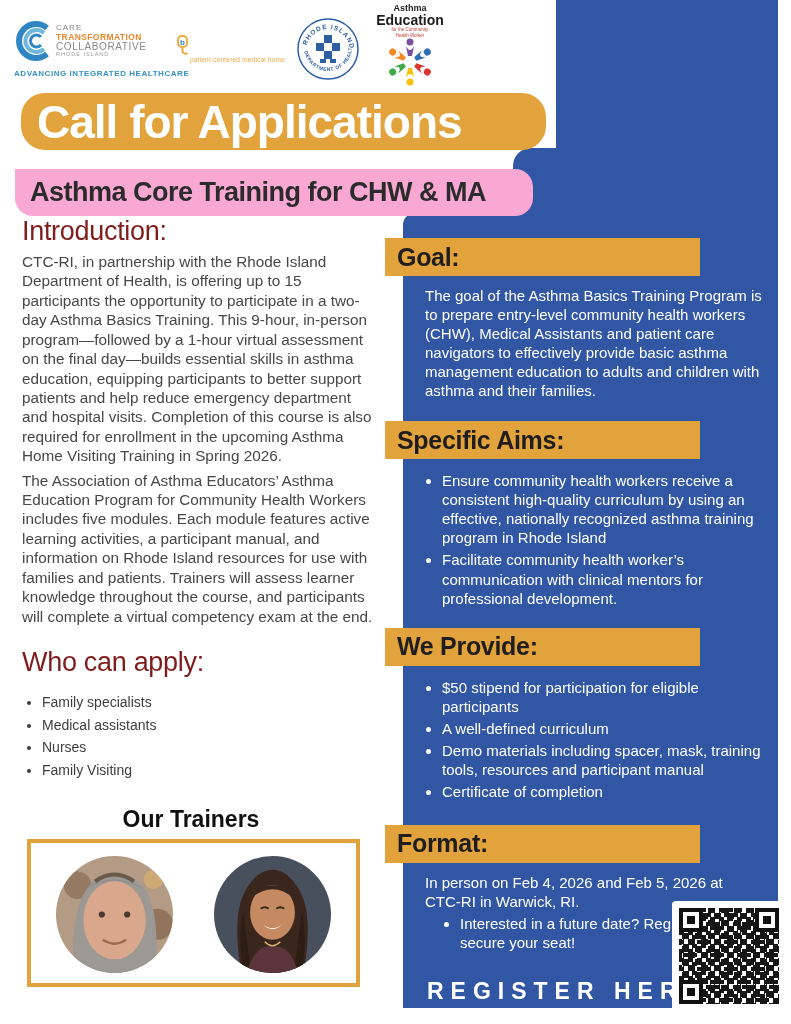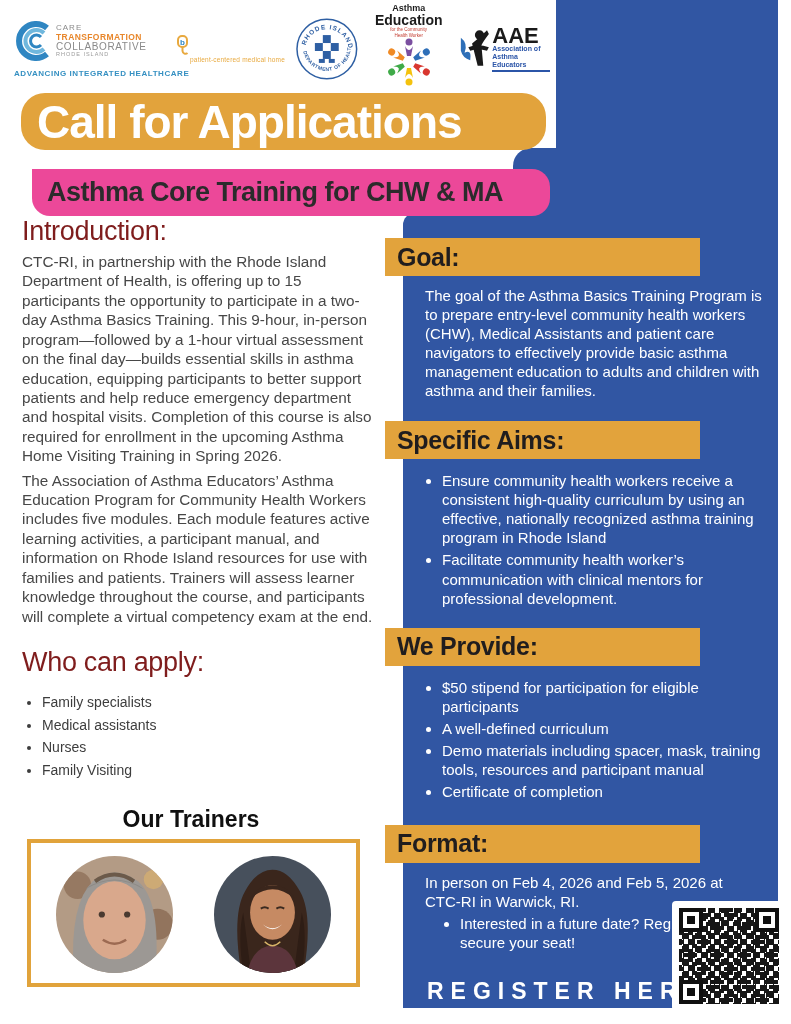--- a/index.html
+++ b/index.html
@@ -35,21 +35,21 @@
   .logo-aae { width:92px; display:flex; align-items:center; }
   .aae-txt { margin-left:2px; }
   .aae-acr { font-size:22px; font-weight:800; color:#1a1a1a; line-height:.9; }
   .aae-s   { font-size:7px; color:#2b55a8; font-weight:bold; line-height:1.15; }
   .aae-underline { height:2px; background:#2b55a8; margin-top:1px; }
 
   
   .banner { position:absolute; left:21px; top:93px; width:525px; height:57px;
             background:#e2a33c; border-radius:24px; display:flex; align-items:center; padding-left:16px; }
   .banner h1 { font-size:46px; font-weight:800; color:#ffffff; letter-spacing:-1px; }
-  .subtitle-box { position:absolute; left:32px; top:169px; width:518px; height:47px; background:#ec4899;
+  .subtitle-box { position:absolute; left:15px; top:169px; width:518px; height:47px; background:#f9a8d4;
                   border-radius:0 18px 18px 18px; display:flex; align-items:center; padding-left:15px; }
   .subtitle-box h2 { font-size:27px; font-weight:700; color:#2b2b2b; letter-spacing:-.5px; }
 
   
   .left-col { position:absolute; left:22px; top:216px; width:358px; }
   .h-blue { font-size:27px; font-weight:400; color:#7f1d1d; letter-spacing:-.3px; }
   .body-text { font-size:15.3px; line-height:1.27; color:#474747; margin-top:5px; }
   .mt-pd  { margin-top:27px; }
   .mt-who { margin-top:21px; }
   .who-lists { display:flex; margin-top:13px; }
@@ -180,34 +180,20 @@
               <path d="M-4 -16 Q0 -8 4 -16 L2 -6 H-2 Z"></path>
             </g>
           <g fill="#f08a24" transform="rotate(300)">
               <circle cx="0" cy="-20" r="3.5"></circle>
               <path d="M-4 -16 Q0 -8 4 -16 L2 -6 H-2 Z"></path>
             </g>
         </g>
       </svg>
     </div>
 
-    <div class="logo-aae">
-      <svg width="34" height="44" viewBox="0 0 34 44">
-        <path d="M2 10 Q10 16 6 26 Q14 22 12 34 Q4 32 2 24 Z" fill="#2e6fb8"></path>
-        <circle cx="22" cy="7" r="5" fill="#1a1a1a"></circle>
-        <path d="M14 16 Q22 10 30 2 L32 6 Q26 14 24 18 L26 40 H20 Z" fill="#1a1a1a"></path>
-        <path d="M10 20 Q20 16 32 20 L30 24 Q20 21 12 24 Z" fill="#1a1a1a"></path>
-      </svg>
-      <div class="aae-txt">
-        <div class="aae-acr">AAE</div>
-        <div class="aae-s">Association of</div>
-        <div class="aae-s">Asthma Educators</div>
-        <div class="aae-underline"></div>
-      </div>
-    </div>
   </header>
 
   <div class="banner">
     <h1>Call for Applications</h1>
   </div>
   <div class="subtitle-box">
     <h2>Asthma Core Training for CHW &amp; MA</h2>
   </div>
 
   <main class="left-col">

